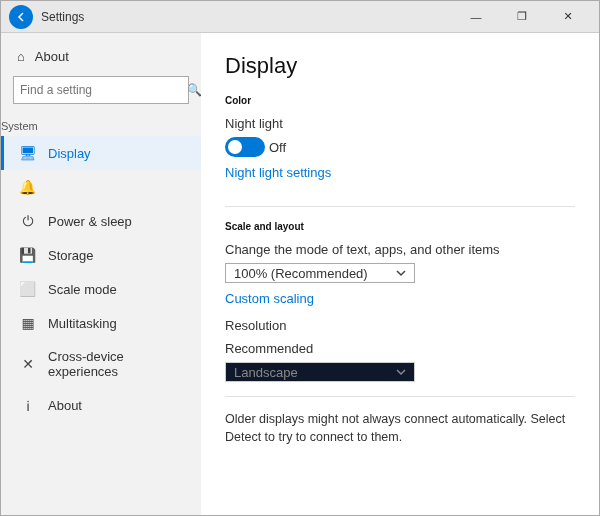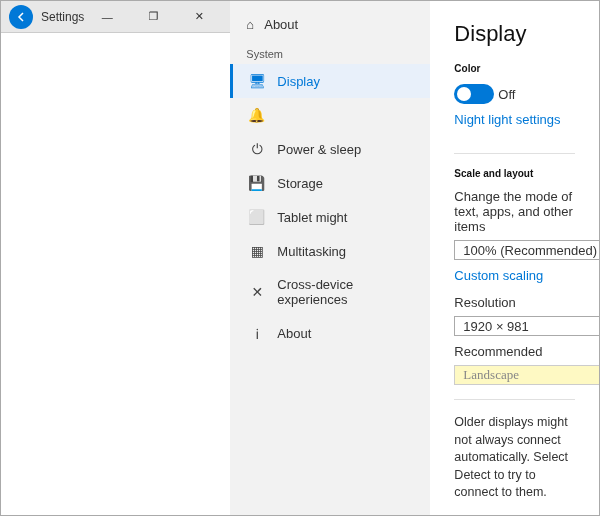--- a/index.html
+++ b/index.html
@@ -9,21 +9,21 @@
       background: #f2f2f2;
       width: 600px;
       height: 516px;
       overflow: hidden;
     }
     .window {
       width: 600px;
       height: 516px;
       background: #ffffff;
       display: flex;
-      flex-direction: row;
+      flex-direction: column;
       border: 1px solid #aaa;
     }
     .titlebar {
       height: 32px;
       background: #e8e8e8;
       display: flex;
       align-items: center;
       padding: 0 8px;
       flex-shrink: 0;
       border-bottom: 1px solid #ccc;
@@ -98,21 +98,21 @@
       padding: 0 6px;
       font-size: 12px;
       background: transparent;
     }
     .sidebar-search-icon {
       padding: 0 6px;
       color: #666;
       font-size: 12px;
     }
     .sidebar-section-label {
-      padding: 8px 16px 4px 16px;
+      padding: 8px 16px 4px 0;
       font-size: 11px;
       color: #555;
     }
     .sidebar-item {
       display: flex;
       align-items: center;
       padding: 9px 16px;
       cursor: pointer;
       gap: 12px;
       color: #333;
@@ -207,25 +207,24 @@
       display: flex;
       align-items: center;
       justify-content: space-between;
       padding: 8px 8px;
       cursor: pointer;
       margin-bottom: 8px;
       font-size: 13px;
       color: #333;
     }
     .dropdown-disabled {
-      background: #fef9c3;
+      background: #0f172a;
       color: #888;
       border-color: #ccc;
       cursor: default;
-      font-family: Liberation Serif, serif;
     }
     .dropdown svg { width: 10px; height: 10px; fill: #444; }
     .divider {
       height: 1px;
       background: #e0e0e0;
       margin: 14px 0;
     }
     .multiple-desc {
       font-size: 12.5px;
       color: #333;
@@ -252,59 +251,64 @@
     </div>
   </div>
 
   <div class="content-area">
 
     <div class="sidebar">
       <div class="sidebar-home">
         <span class="icon">⌂</span>
         <span>About</span>
       </div>
+      <div class="sidebar-search">
+        <input type="text" placeholder="Find a setting" style="">
+        <span class="sidebar-search-icon">🔍</span>
+      </div>
       <div class="sidebar-section-label">System</div>
 
       <div class="sidebar-item active">
         <span class="icon">🖥</span>
         <span>Display</span>
       </div>
       <div class="sidebar-item">
         <span class="icon">🔔</span>
       </div>
       <div class="sidebar-item">
         <span class="icon">⏻</span>
         <span>Power &amp; sleep</span>
       </div>
       <div class="sidebar-item">
         <span class="icon">💾</span>
         <span>Storage</span>
       </div>
       <div class="sidebar-item">
         <span class="icon">⬜</span>
-        <span>Tablet might</span>
+        <span>Scale mode</span>
       </div>
       <div class="sidebar-item">
         <span class="icon">▦</span>
         <span>Multitasking</span>
       </div>
       <div class="sidebar-item">
         <span class="icon">✕</span>
         <span>Cross-device experiences</span>
       </div>
       <div class="sidebar-item">
         <span class="icon">ℹ</span>
         <span>About</span>
       </div>
     </div>
 
     <div class="main">
       <div class="main-title">Display</div>
 
       <div class="section-title">Color</div>
+      <div class="setting-label">Night light</div>
       <div class="toggle-row">
         <div class="toggle">
           <div class="knob"></div>
         </div>
         <span class="toggle-label">Off</span>
       </div>
       <a class="link">Night light settings</a>
 
       <div class="divider"></div>
 
@@ -312,26 +316,20 @@
       <div class="setting-label">Change the mode of text, apps, and other items</div>
       <div class="dropdown">
         <span>100% (Recommended)</span>
         <svg viewBox="0 0 10 6">
             <path d="M1 1l4 4 4-4" stroke="#444" stroke-width="1.5" fill="none"></path>
           </svg>
       </div>
       <a class="link">Custom scaling</a>
 
       <div class="setting-label">Resolution</div>
-      <div class="dropdown">
-        <span>1920 × 981</span>
-        <svg viewBox="0 0 10 6">
-            <path d="M1 1l4 4 4-4" stroke="#444" stroke-width="1.5" fill="none"></path>
-          </svg>
-      </div>
 
       <div class="setting-label" style="margin-top:8px;">Recommended</div>
       <div class="dropdown dropdown-disabled">
         <span>Landscape</span>
         <svg viewBox="0 0 10 6">
             <path d="M1 1l4 4 4-4" stroke="#888" stroke-width="1.5" fill="none"></path>
           </svg>
       </div>
 
       <div class="divider"></div>

